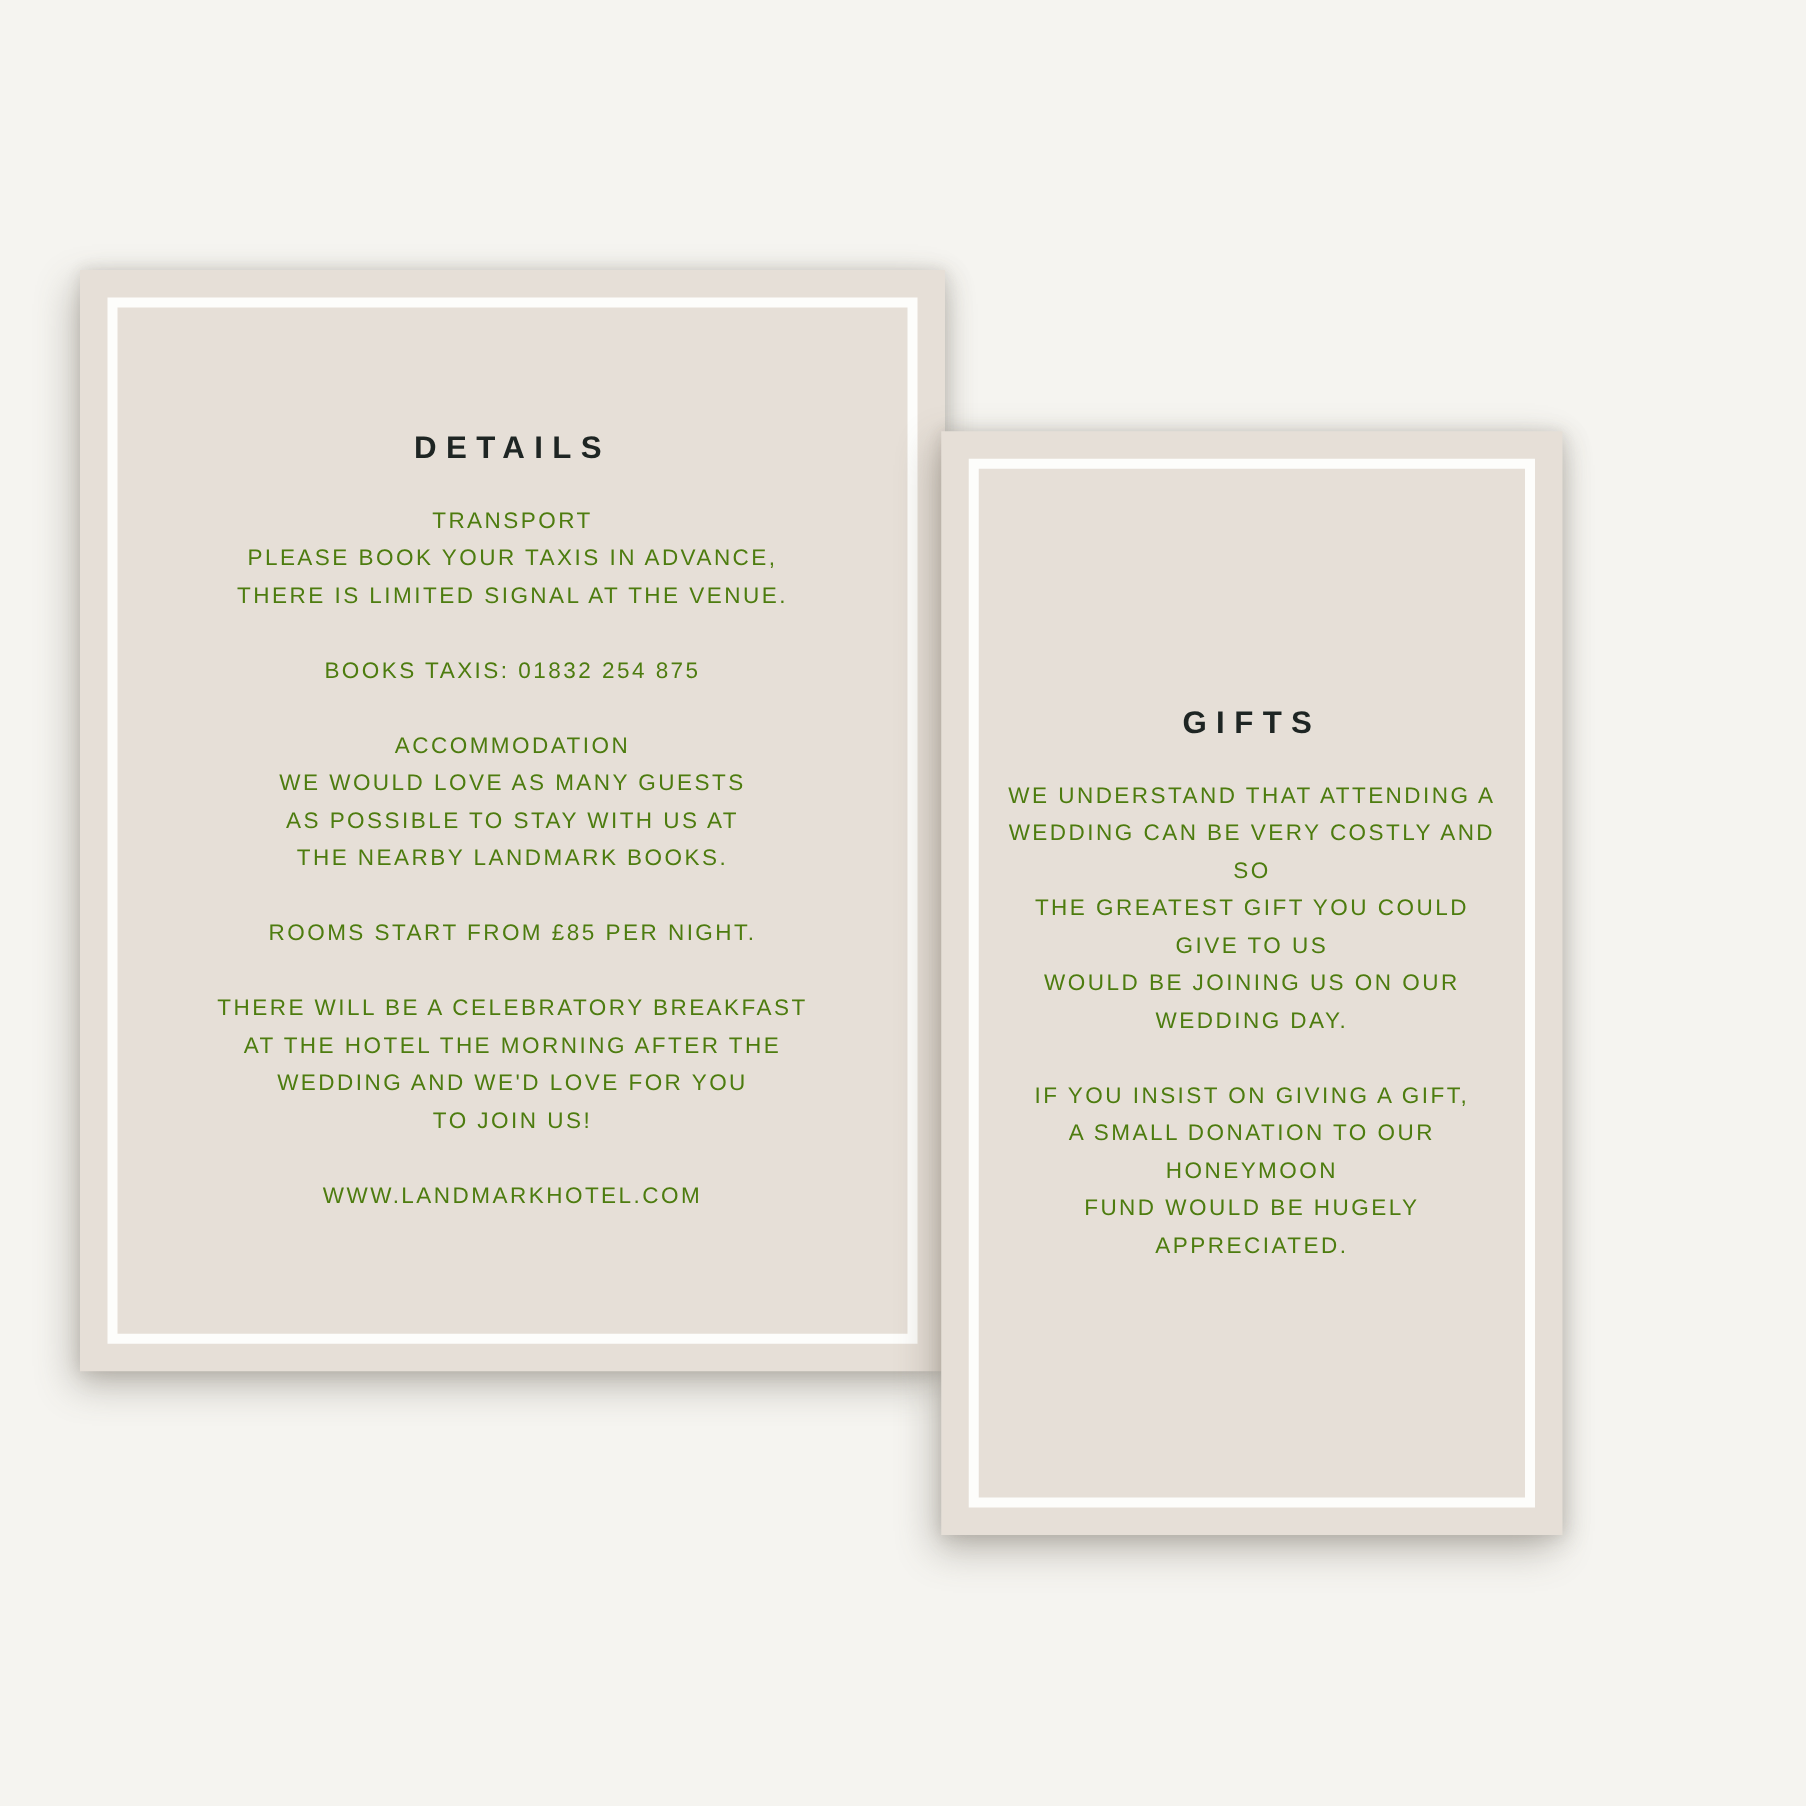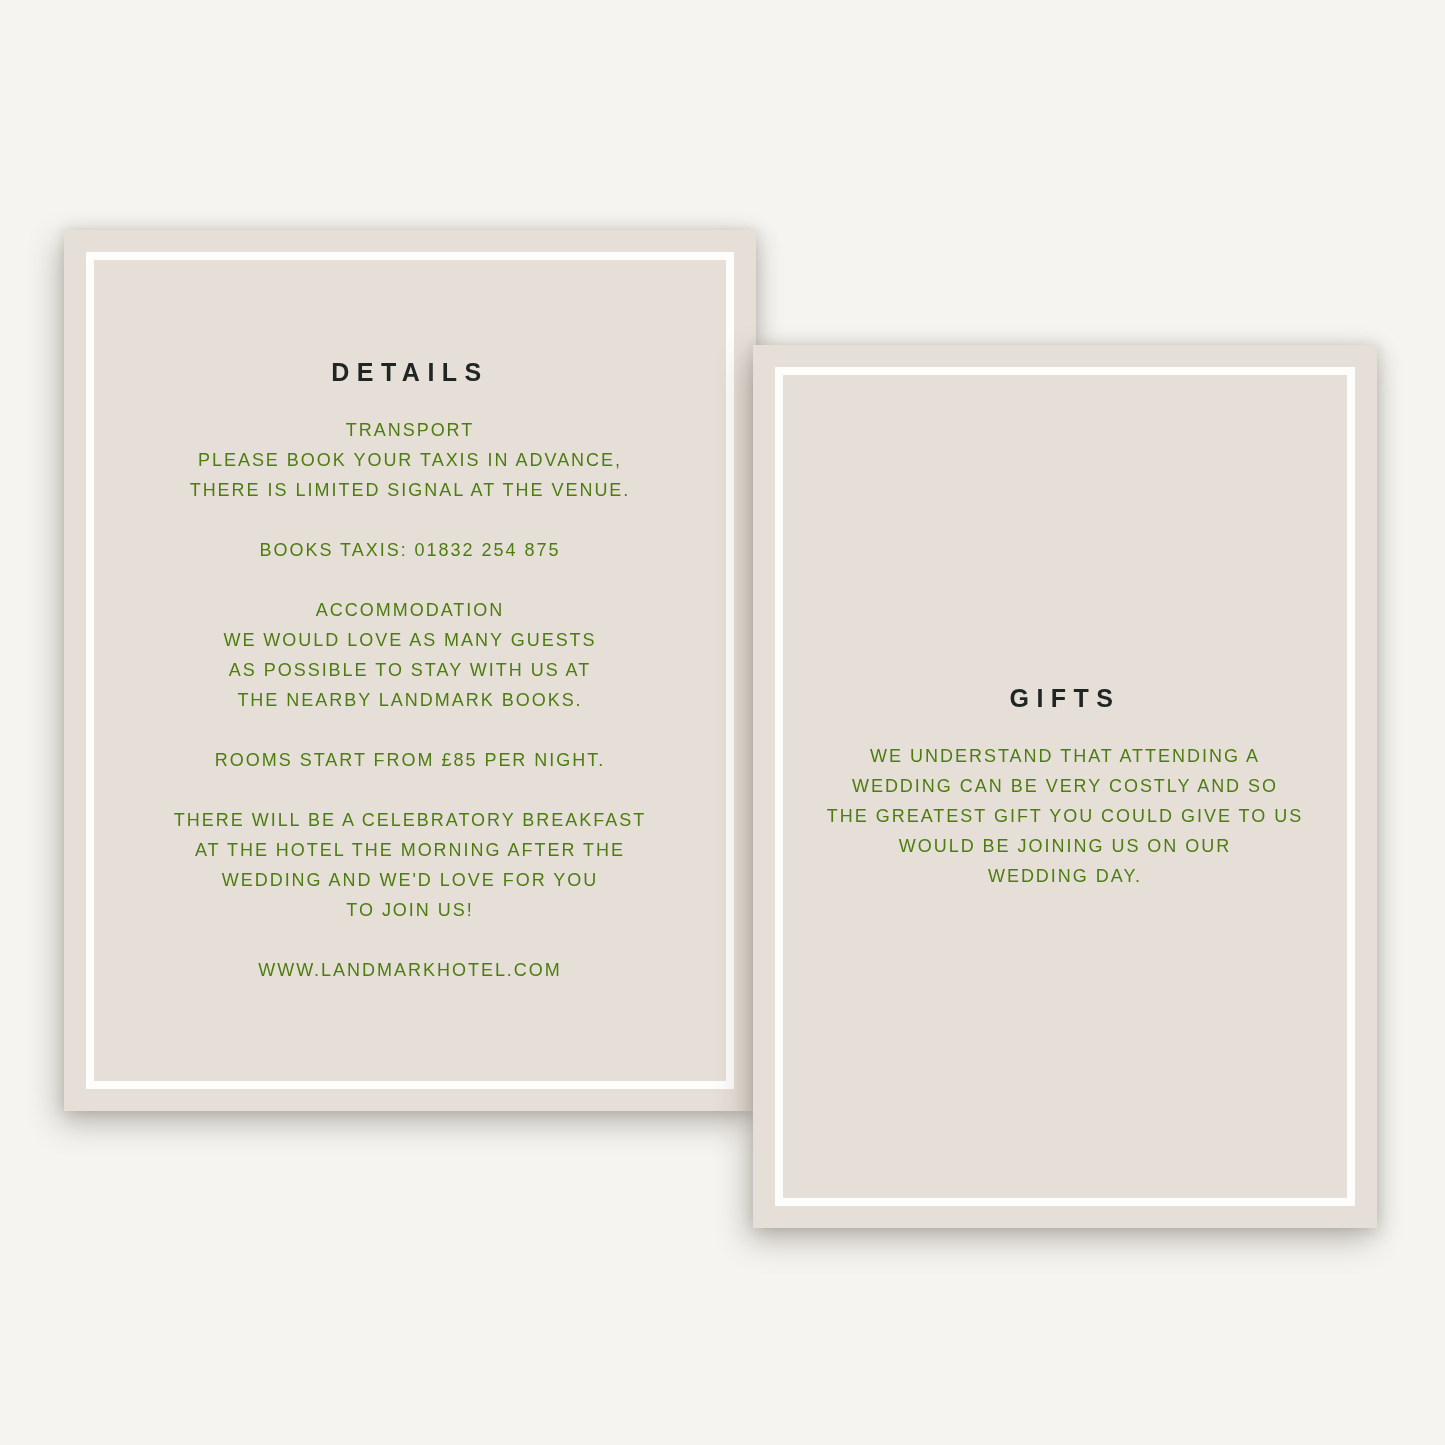--- a/index.html
+++ b/index.html
@@ -21,28 +21,28 @@
   }
   .card {
     position: absolute;
     background: #e6dfd7;
     box-shadow: -6px 12px 30px rgba(88, 80, 66, 0.33),
                  4px 4px 18px rgba(88, 80, 66, 0.16),
                  0 0 10px rgba(88, 80, 66, 0.10);
   }
   .card-details {
     left: 64px;
-    top: 230px;
+    top: 216px;
     width: 692px;
     height: 881px;
   }
   .card-gifts {
     left: 753px;
     top: 345px;
-    width: 624px;
+    width: 497px;
     height: 883px;
   }
   .frame {
     position: absolute;
     inset: 22px;
     border: 8px solid #fdfdfb;
     pointer-events: none;
   }
   .content {
     position: absolute;
@@ -102,16 +102,19 @@
 
   <section class="card card-gifts">
     <div class="frame"></div>
     <div class="content">
       <h2 class="card-title">GIFTS</h2>
       <p class="card-paragraph">WE UNDERSTAND THAT ATTENDING A
 WEDDING CAN BE VERY COSTLY AND SO
 THE GREATEST GIFT YOU COULD GIVE TO US
 WOULD BE JOINING US ON OUR
 WEDDING DAY.</p>
+      <p class="card-paragraph">IF YOU INSIST ON GIVING A GIFT,
+A SMALL DONATION TO OUR HONEYMOON
+FUND WOULD BE HUGELY APPRECIATED.</p>
     </div>
   </section>
 
 </div>
 
 </body></html>

